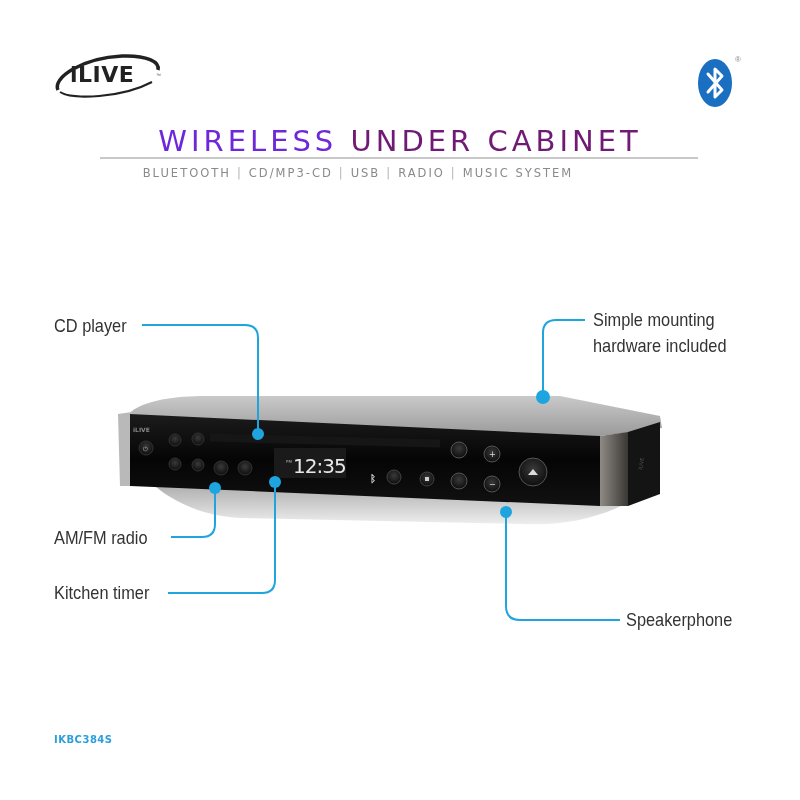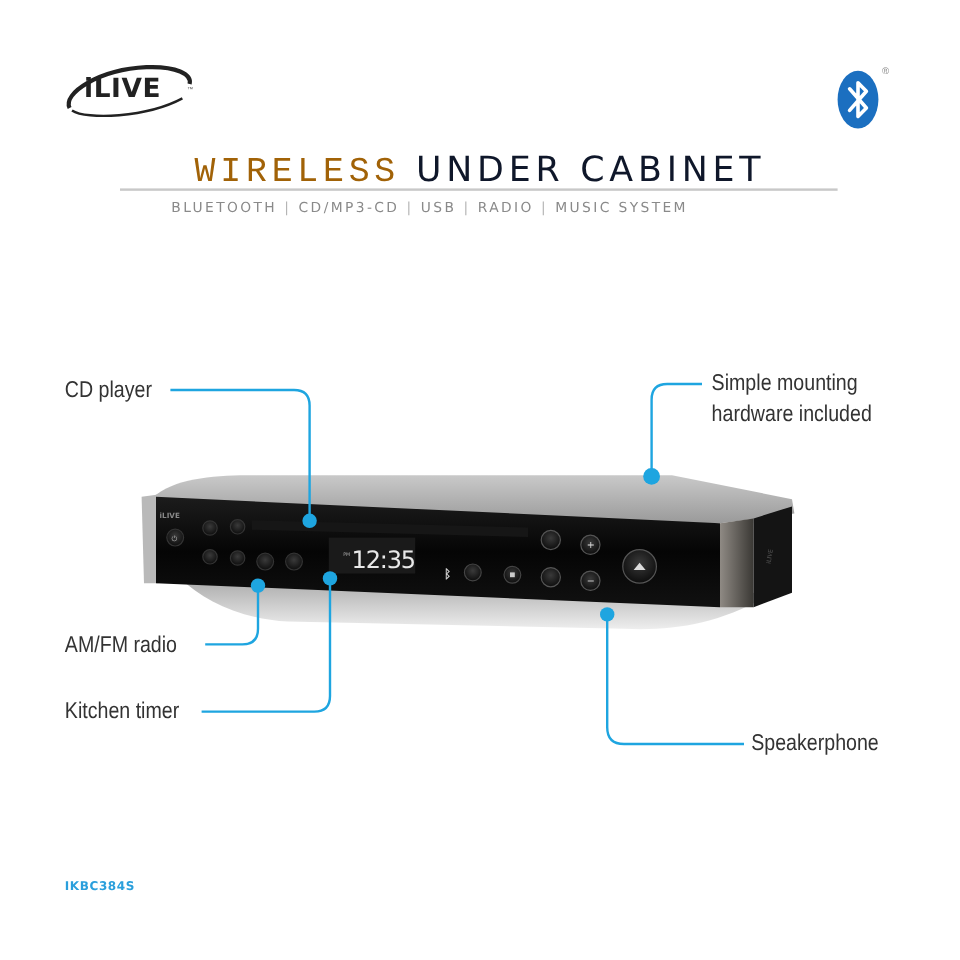--- a/index.html
+++ b/index.html
@@ -20,22 +20,22 @@
   
   .bt-badge { left: 697px; top: 58px; width: 36px; height: 50px; }
   .bt-reg { left: 735px; top: 55px; font-size: 8px; color: #888; }
 
   
   .title {
     left: 0; width: 800px; top: 124px; text-align: center;
     font-family: "DejaVu Sans", sans-serif; font-size: 29px;
     letter-spacing: 4px; font-weight: normal;
   }
-  .title .accent { color: #a16207; font-family: Liberation Mono, monospace; }
-  .title .rest { color: #0f172a; }
+  .title .accent { color: #6d28d9; }
+  .title .rest { color: #701a75; }
   .title-rule { left: 100px; top: 157px; width: 598px; height: 2px; background: #c8c8c8; }
   .subtitle {
     left: 0; width: 716px; top: 166px; text-align: center;
     font-family: "DejaVu Sans", sans-serif; font-size: 11.5px;
     letter-spacing: 2px; color: #8a8a8a;
   }
   .subtitle .sep { color: #b5b5b5; margin: 0 6px; }
 
   
   .feature {

